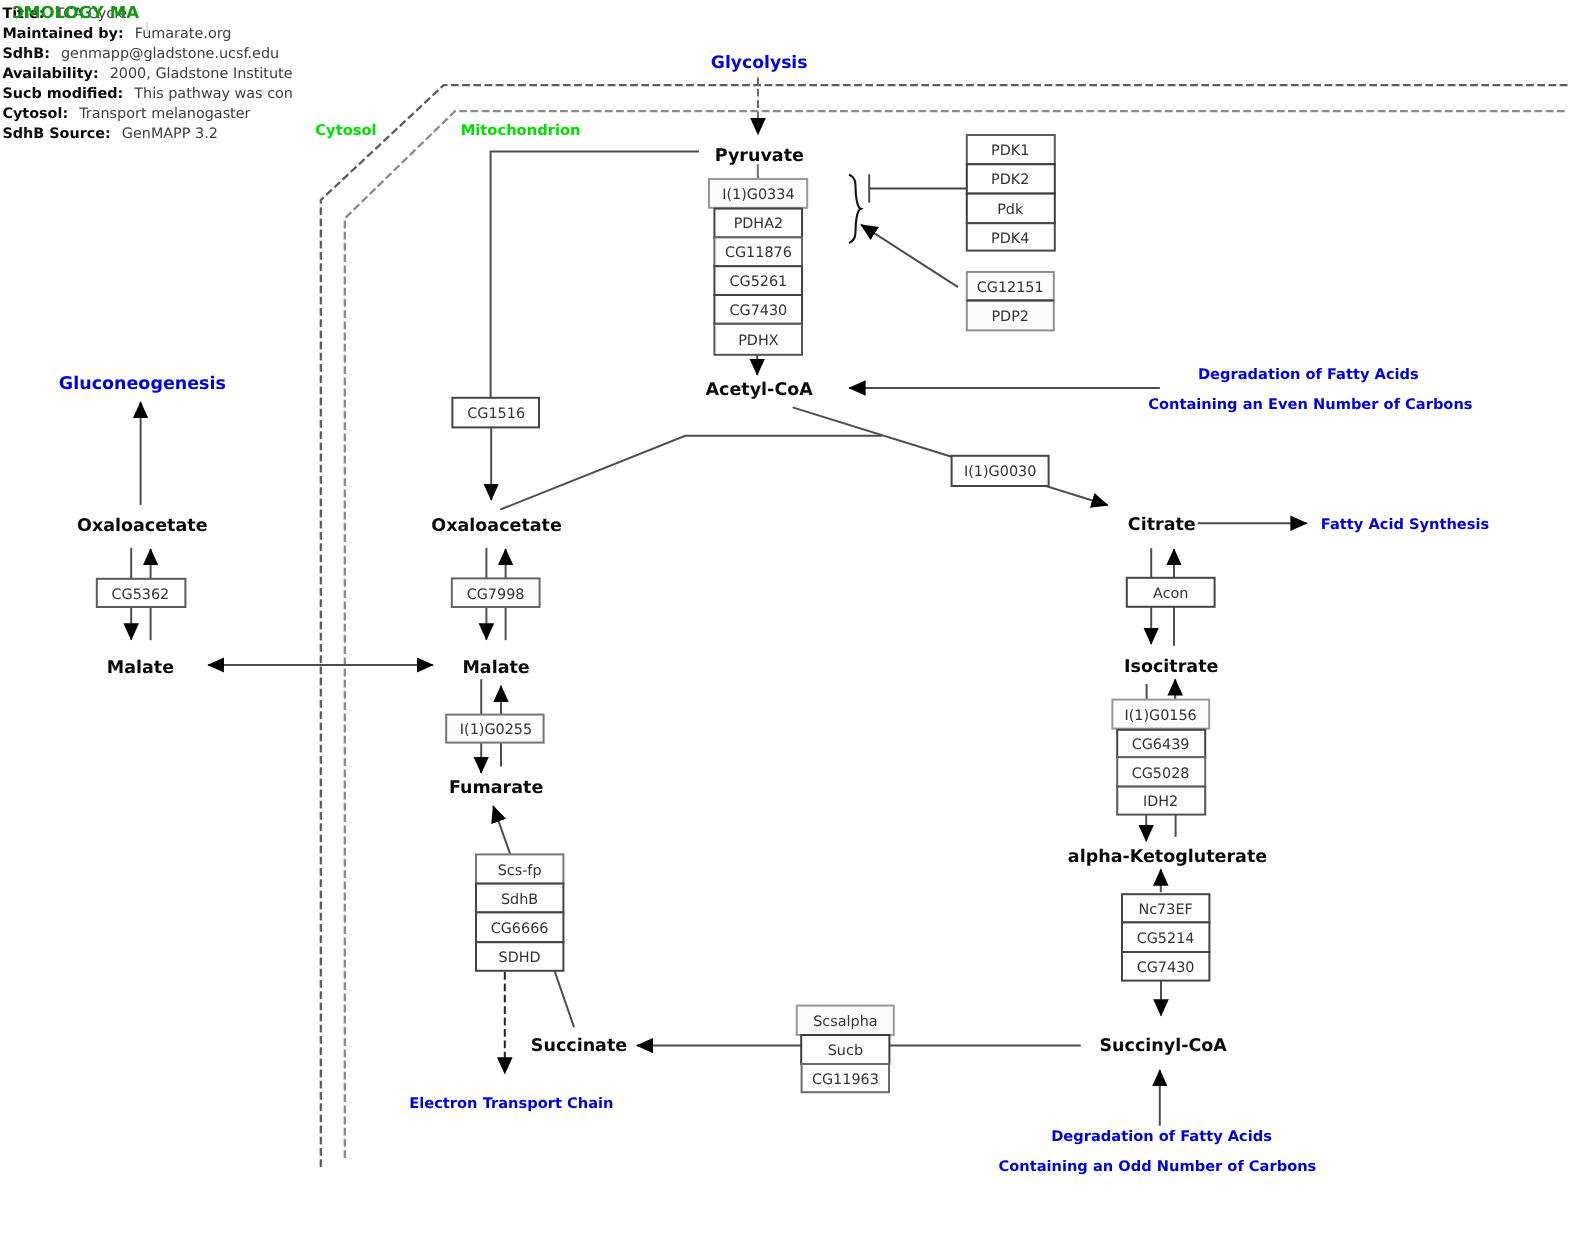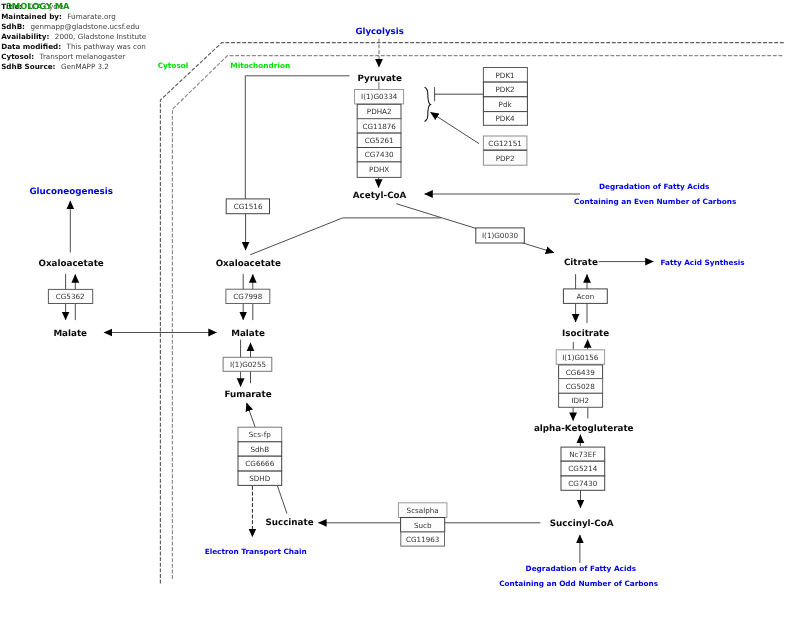--- a/index.html
+++ b/index.html
@@ -23,21 +23,21 @@
 </head>
 <body>
 
 <div id="page">
 
   <div id="info">
     <div class="row"><span class="lab">Title:</span> <span class="val">TCA Cycle</span></div>
     <div class="row"><span class="lab">Maintained by:</span> <span class="val">Fumarate.org</span></div>
     <div class="row"><span class="lab">SdhB:</span> <span class="val">genmapp@gladstone.ucsf.edu</span></div>
     <div class="row"><span class="lab">Availability:</span> <span class="val">2000, Gladstone Institutes</span></div>
-    <div class="row"><span class="lab">Data modified:</span> <span class="val">This pathway was converted</span></div>
+    <div class="row"><span class="lab">Sucb modified:</span> <span class="val">This pathway was converted</span></div>
     <div class="row"><span class="lab">Cytosol:</span> <span class="val">Transport melanogaster</span></div>
     <div class="row"><span class="lab">SdhB Source:</span> <span class="val">GenMAPP 3.2</span></div>
   </div>
 
   <div id="wm">
       <span class="inner">OMOLOGY MA</span>
     </div>
   <div id="wmtail"></div>
 
   <svg class="layer" id="diagram" viewBox="0 0 795 624">

